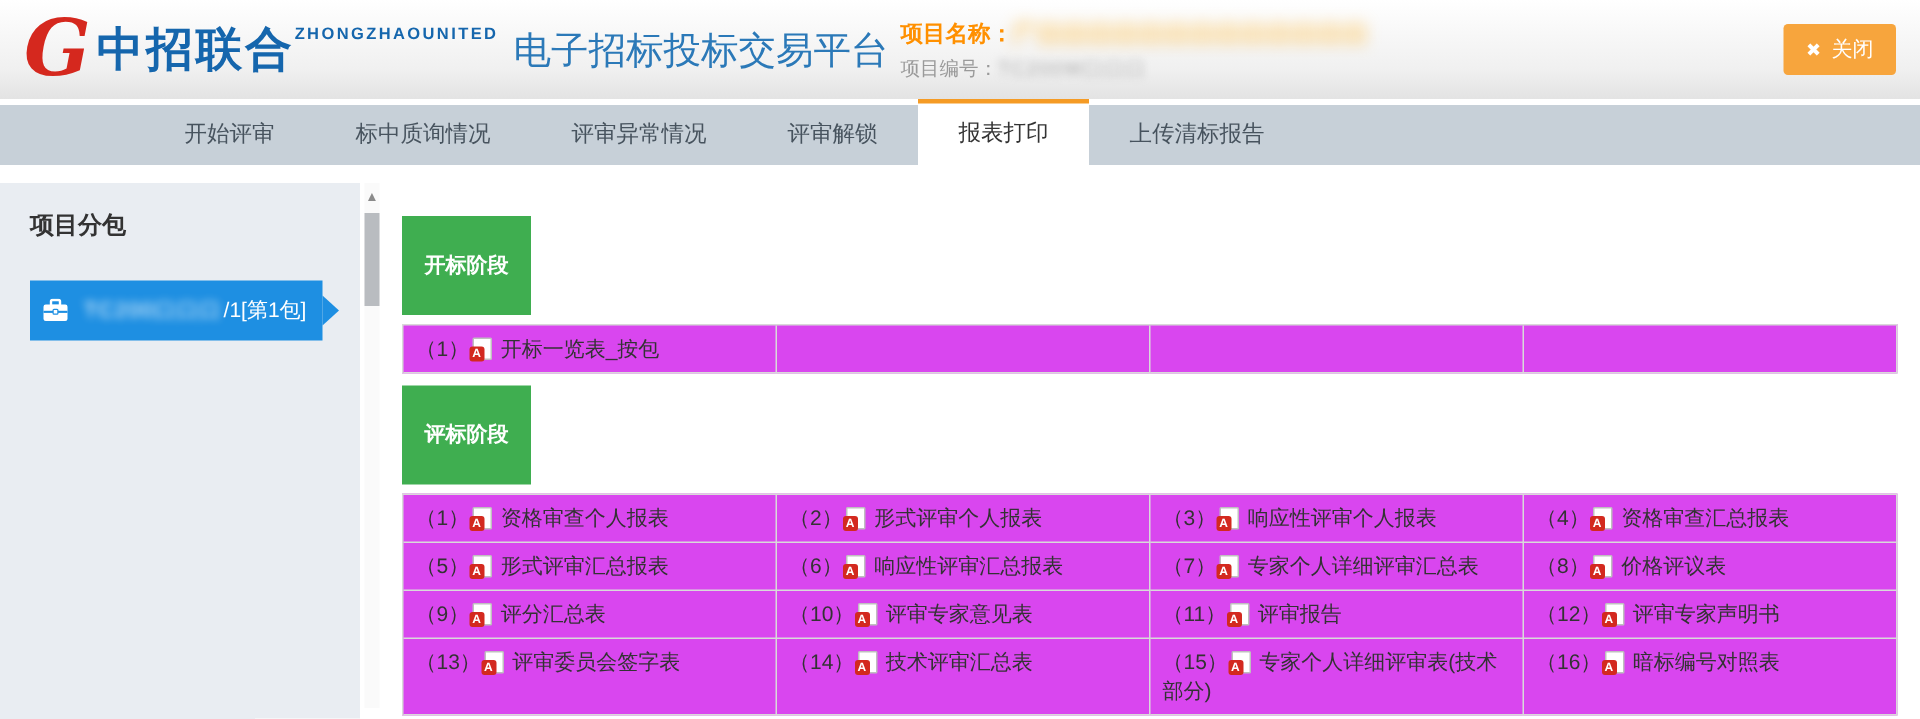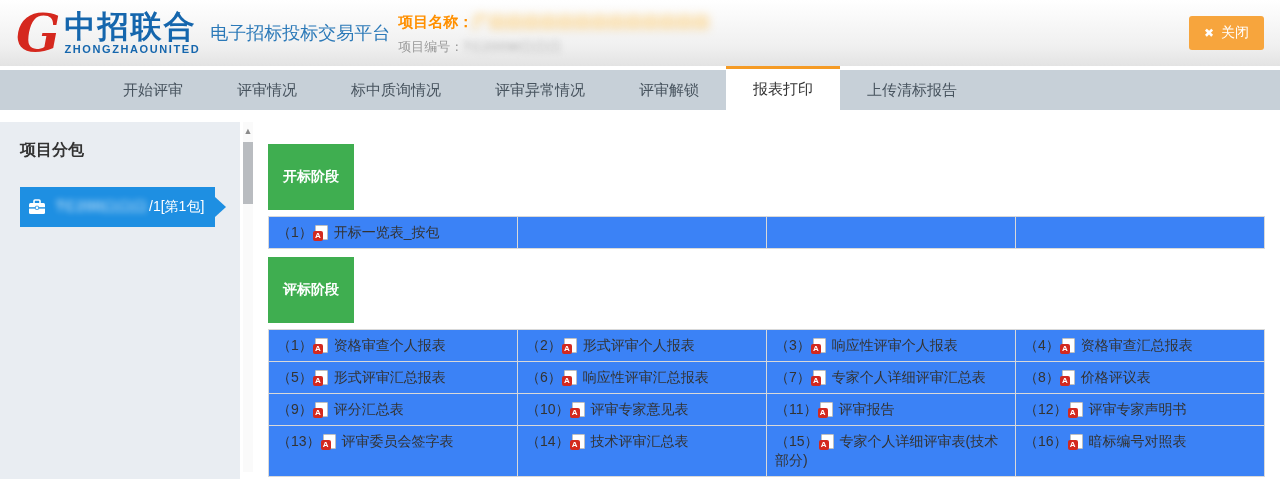--- a/index.html
+++ b/index.html
@@ -11,24 +11,24 @@
   
   .topbar {
     height:66px; display:flex; align-items:center; padding:0 16px;
     background:linear-gradient(180deg,#ffffff 0%,#f0f0f0 70%,#e3e3e3 100%);
   }
   .brand { display:flex; align-items:center; }
   .logo-g {
     font-family:"DejaVu Serif",serif; font-style:italic; font-weight:bold;
     font-size:52px; line-height:48px; color:#d5281e; margin-right:4px;
   }
-  .brand-text { display:flex; flex-direction:column; }
+  .brand-text { display:flex; flex-direction:row; }
   .brand-cn { font-size:31px; line-height:32px; font-weight:bold; color:#1566ad; letter-spacing:2px; }
   .brand-en { font-size:11px; font-weight:bold; color:#1566ad; letter-spacing:1.6px; }
-  .platform { font-size:18px; color:#2b79b8; margin-left:10px; white-space:nowrap; }
+  .platform { font-size:25px; color:#2b79b8; margin-left:10px; white-space:nowrap; }
   .proj-info { margin-left:8px; padding-top:2px; min-width:0; }
   .pname-label { color:#ff9000; font-weight:bold; font-size:15px; }
   .pname-value { color:#ffb224; font-weight:bold; font-size:15px; filter:blur(5px); letter-spacing:2px; }
   .pno-row { margin-top:5px; }
   .pno-label { color:#9a9a9a; font-size:13px; }
   .pno-value { color:#aaa; font-size:13px; filter:blur(3px); letter-spacing:1px; }
   .close-btn {
     margin-left:auto; background:#f7a53d; color:#fff; border:0; border-radius:3px;
     font-size:14px; padding:8px 15px; display:flex; align-items:center; gap:7px;
     cursor:pointer; font-family:inherit; white-space:nowrap;
@@ -71,21 +71,21 @@
   .action-btn {
     background:#1a87c8; color:#fff; border:0; border-radius:2px; font-size:14px;
     padding:8px 13px; cursor:pointer; font-family:inherit; white-space:nowrap;
   }
   .ref-red { color:#ff8a8a; font-size:14px; filter:blur(1.5px); white-space:nowrap; margin-left:4px; }
   .section { margin-top:22px; }
   .section.tight { margin-top:8px; }
   .badge { display:inline-block; background:#3fae50; color:#fff; font-size:14px; font-weight:bold; padding:24px 15px; }
   .grid {
     display:grid; grid-template-columns:repeat(4,1fr); margin-top:6px;
-    border-left:1px solid #d9d9d9; border-top:1px solid #d9d9d9; background:#3b82f6;
+    border-left:1px solid #d9d9d9; border-top:1px solid #d9d9d9; background:#d946ef;
   }
   .cell {
     border-right:1px solid #d9d9d9; border-bottom:1px solid #d9d9d9;
     padding:6px 8px; font-size:14px; color:#333; line-height:19px; min-height:32px;
   }
   .cell.filled { cursor:pointer; }
   .rno { margin-right:2px; }
   .rname {}
   .pdf-icon {
     position:relative; display:inline-block; width:13px; height:15px; background:#fff;
@@ -120,21 +120,20 @@
   <button class="close-btn">
     <span class="close-icon">✖</span>
     <span>关闭</span>
   </button>
 </header>
 
 <nav class="tabbar">
   <div class="tabbar-bg"></div>
   <div class="tabs">
     <div class="tab">开始评审</div>
-    <div class="tab">评审情况</div>
     <div class="tab">标中质询情况</div>
     <div class="tab">评审异常情况</div>
     <div class="tab">评审解锁</div>
     <div class="tab active">报表打印</div>
     <div class="tab">上传清标报告</div>
   </div>
 </nav>
 
 <div class="content">
   <aside class="sidebar">

